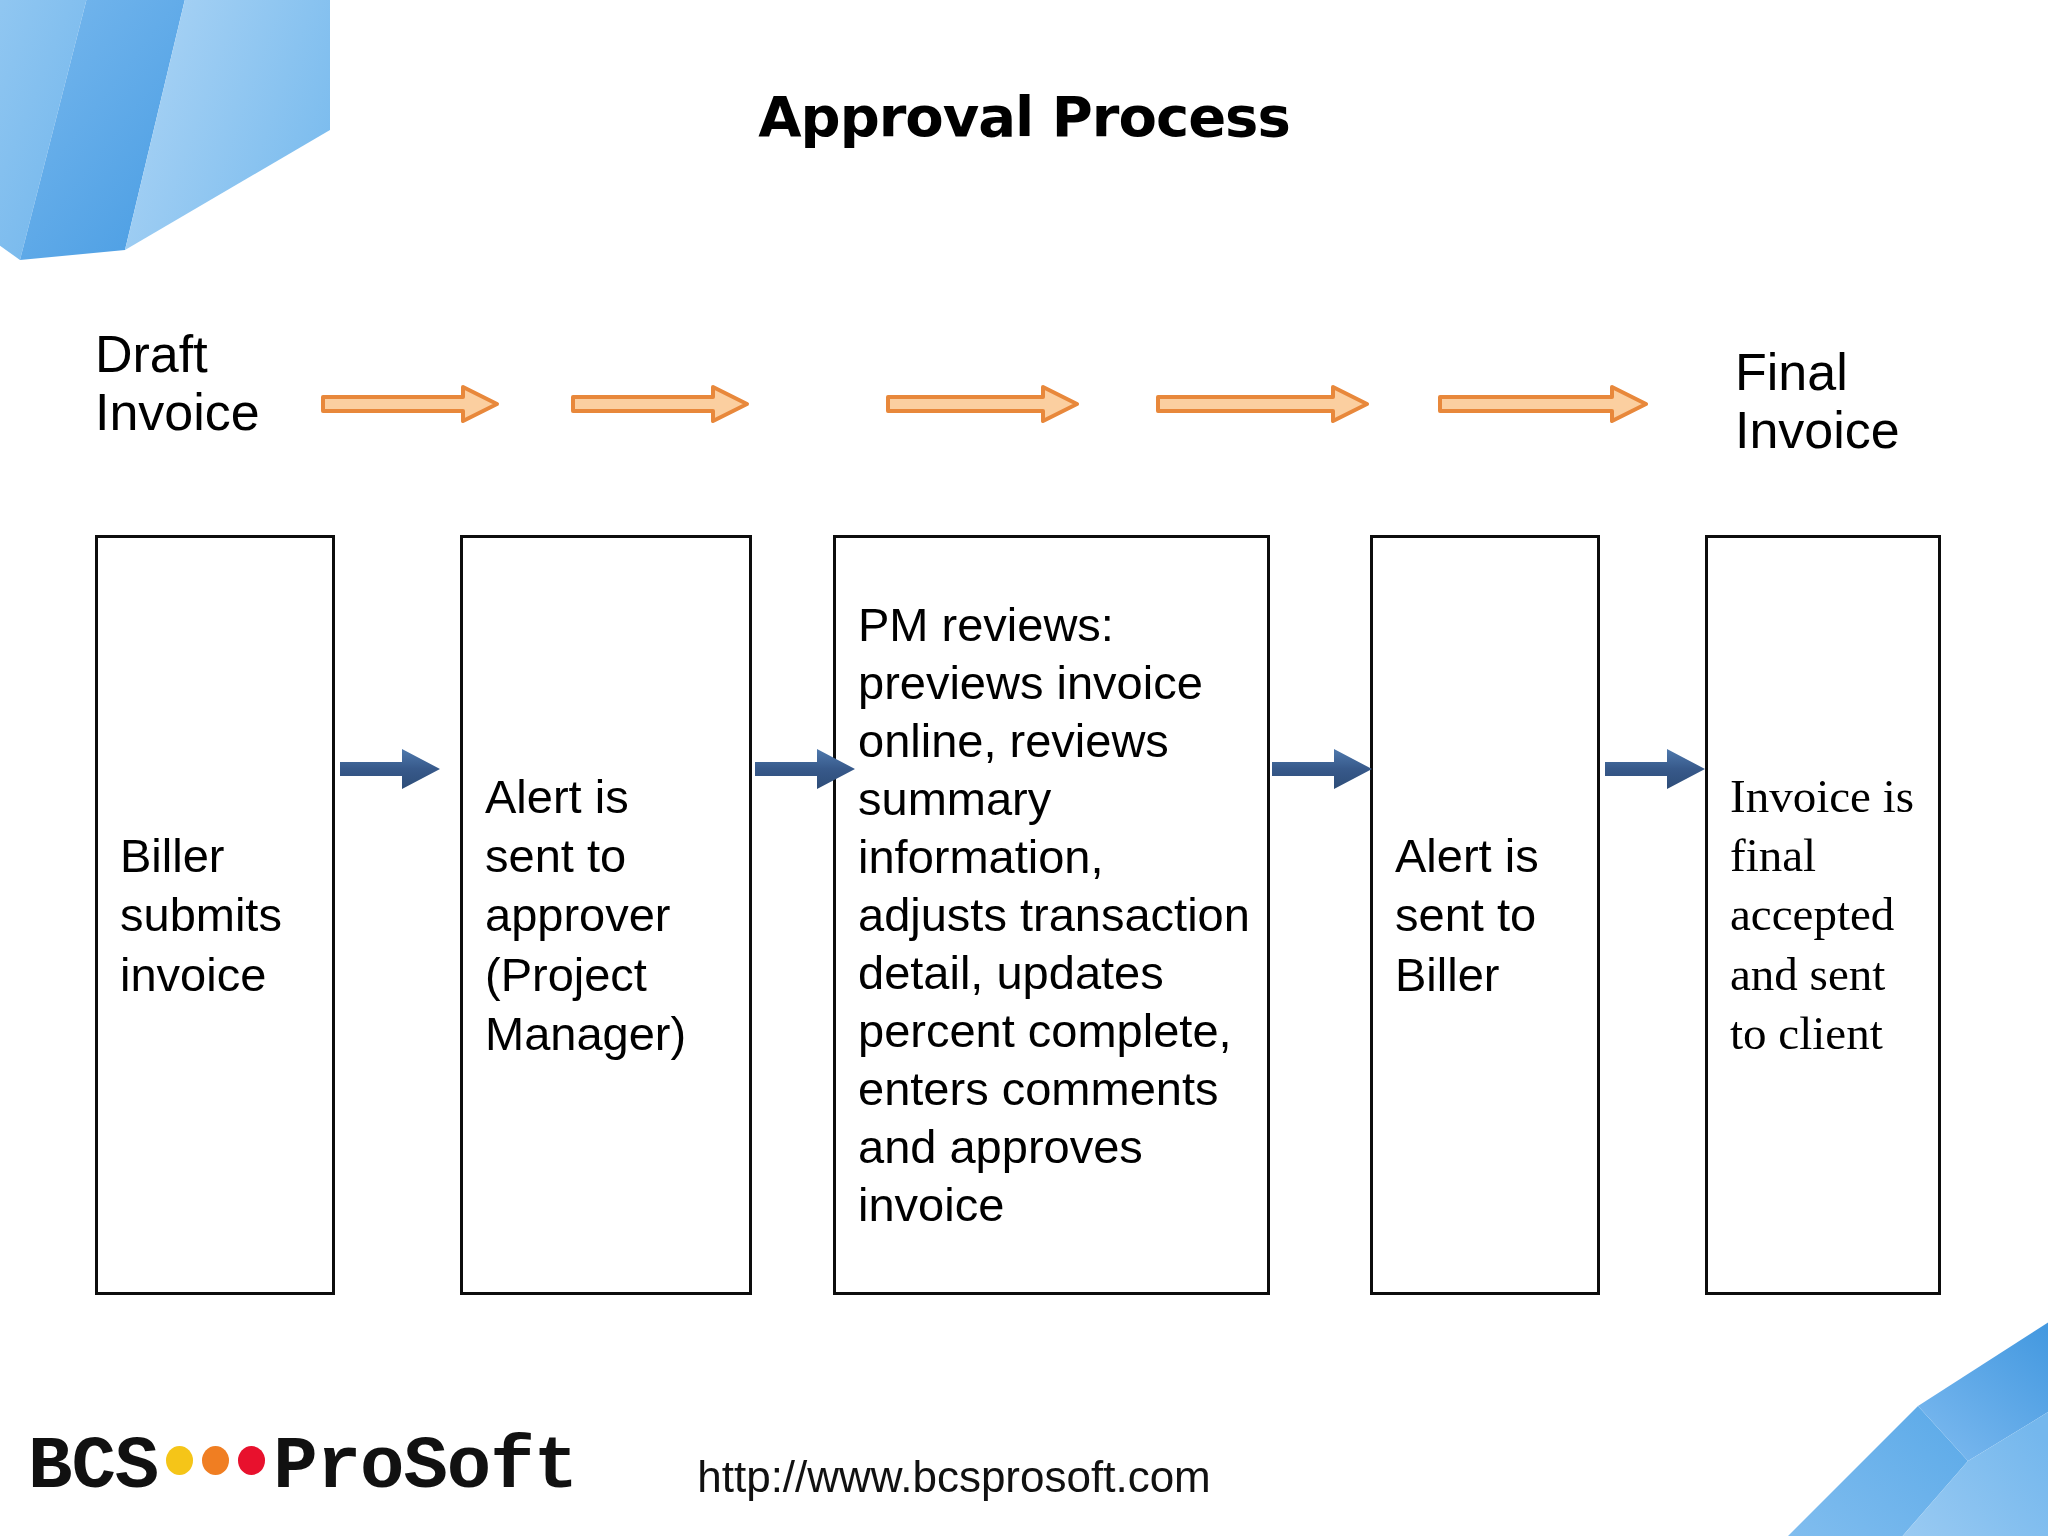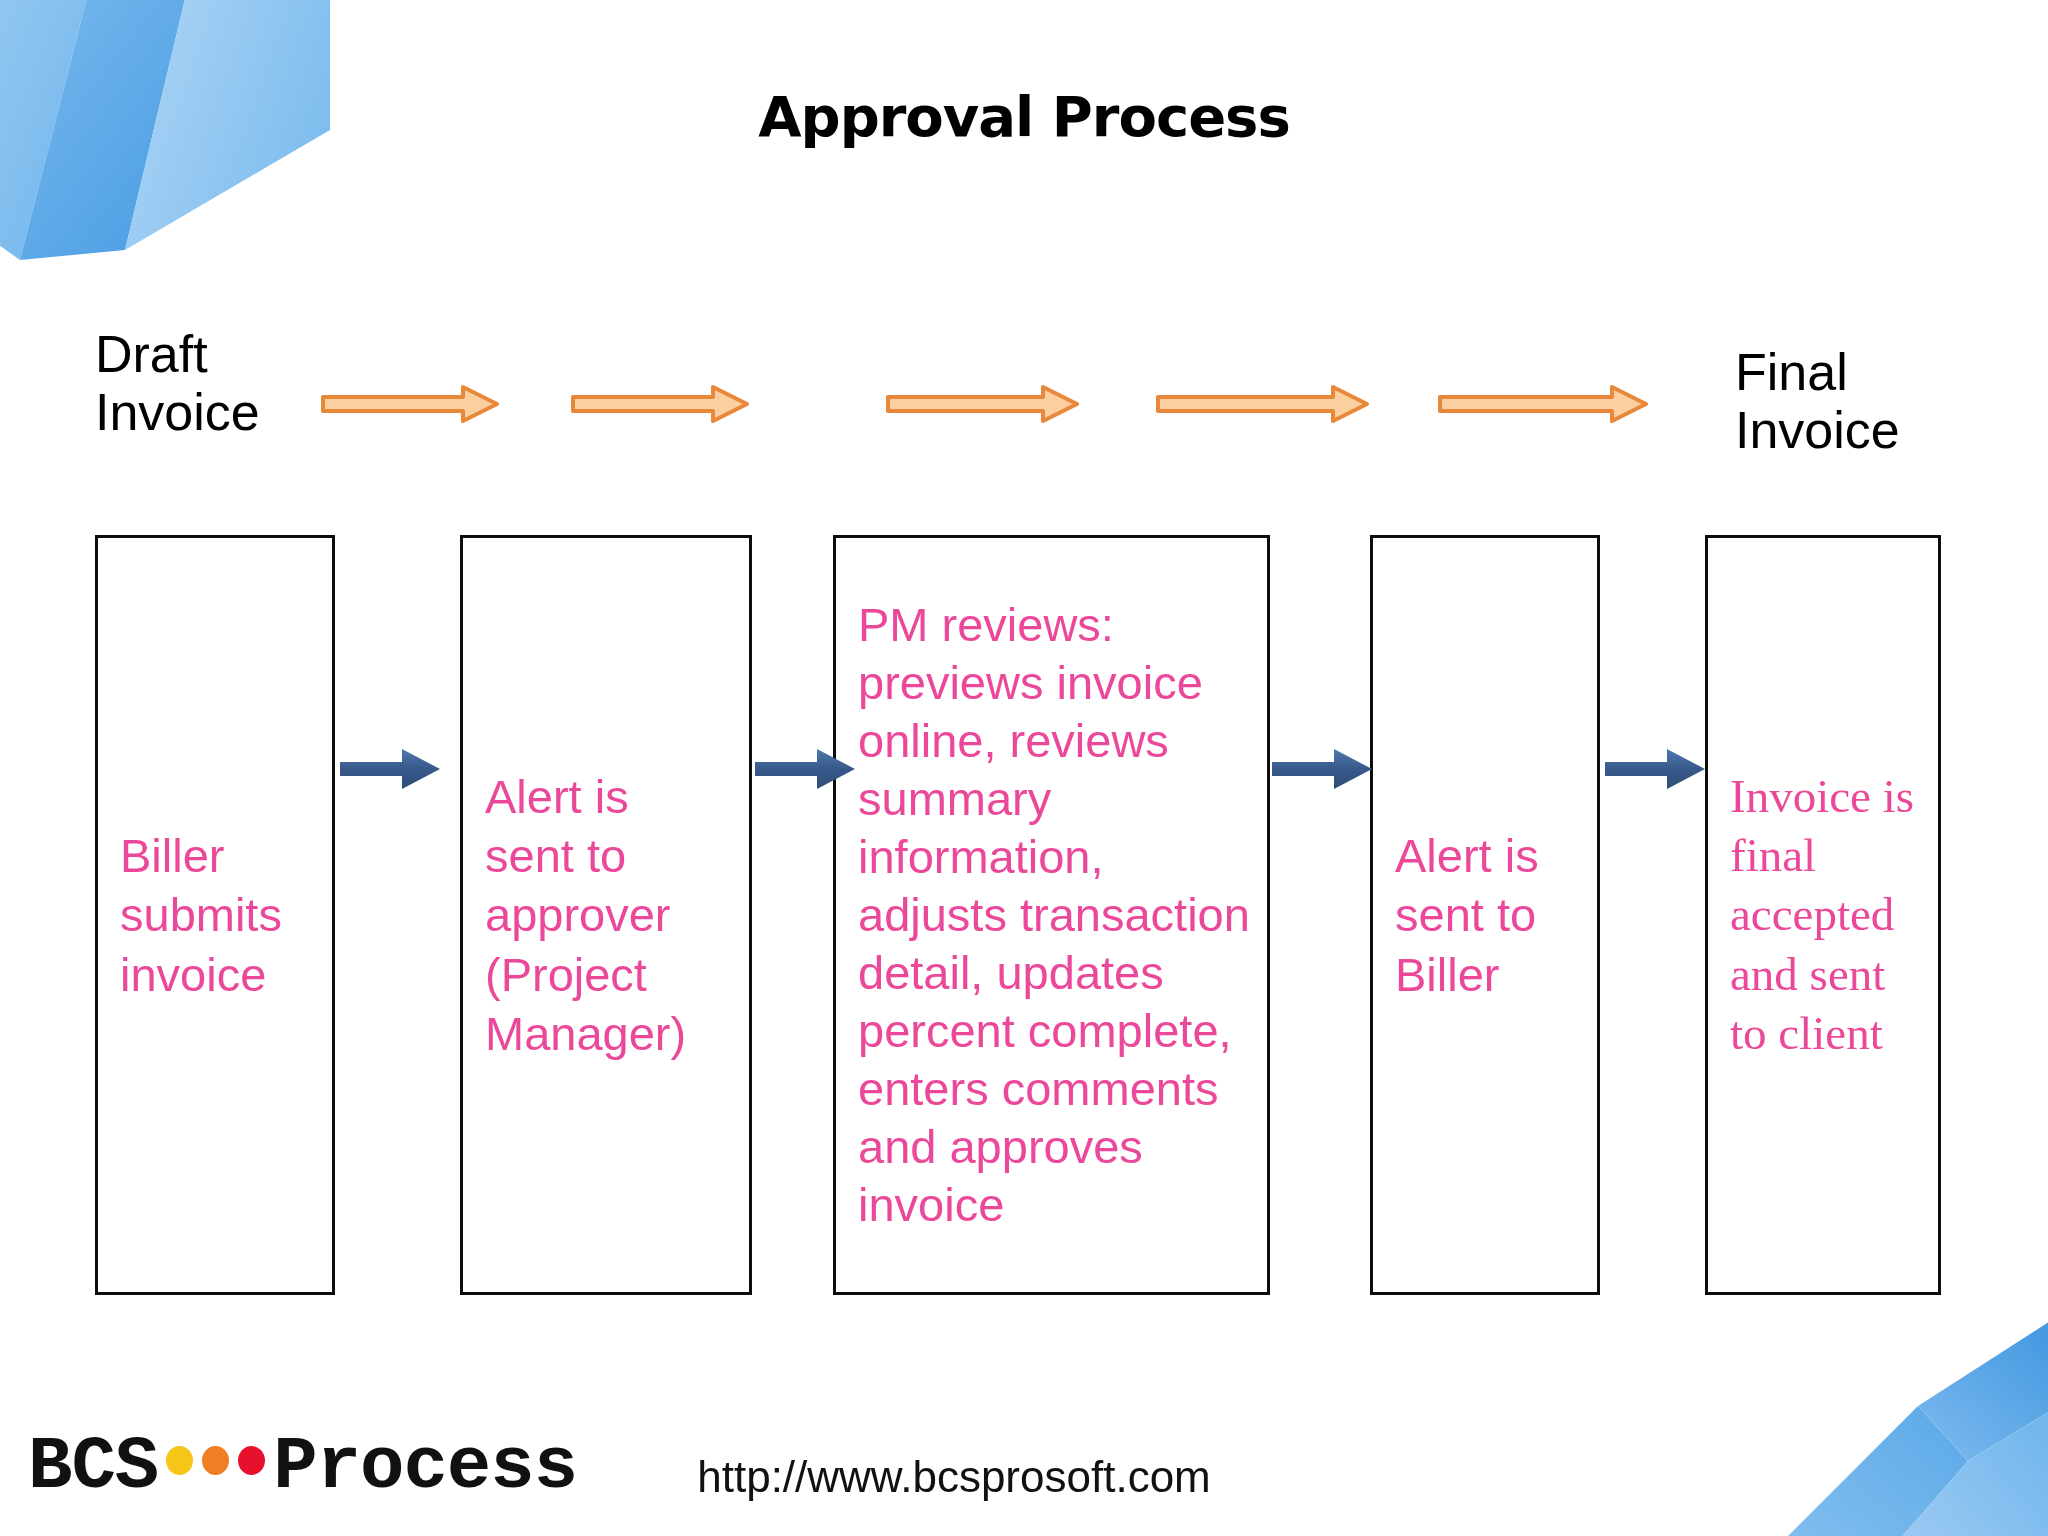--- a/index.html
+++ b/index.html
@@ -112,21 +112,21 @@
     top: 535px;
     box-sizing: border-box;
     border: 3px solid #0d0d0d;
     background: #ffffff;
     display: flex;
     align-items: center;
   }
   .box-text {
     font-size: 47px;
     line-height: 1.26;
-    color: #ec4899;
+    color: #000000;
     padding: 0 16px 0 22px;
     white-space: pre-line;
     width: 100%;
   }
   #box-0 { left: 95px;   width: 240px; height: 760px; }
   #box-1 { left: 460px;  width: 292px; height: 760px; }
   #box-2 { left: 833px;  width: 437px; height: 760px; }
   #box-2 .box-text { line-height: 1.235; font-size: 47px; }
   #box-3 { left: 1370px; width: 230px; height: 760px; }
   #box-4 { left: 1705px; width: 236px; height: 760px; font-family: Liberation Serif, serif; }
@@ -296,18 +296,18 @@
     <path d="M0 17 H62 V4 L100 24 L62 44 V31 H0 Z" fill="url(#blueGrad)"></path>
   </svg>
 
   <div id="bcs-logo">
     <span>BCS</span>
     <span class="bcs-dots">
       <span class="bcs-dot" style="background:#f5c518"></span>
       <span class="bcs-dot" style="background:#f07e22"></span>
       <span class="bcs-dot" style="background:#e8112d"></span>
     </span>
-    <span>Process</span>
+    <span>ProSoft</span>
   </div>
 
   <div id="footer-url">http://www.bcsprosoft.com</div>
 
 </div>
 
 </body></html>

